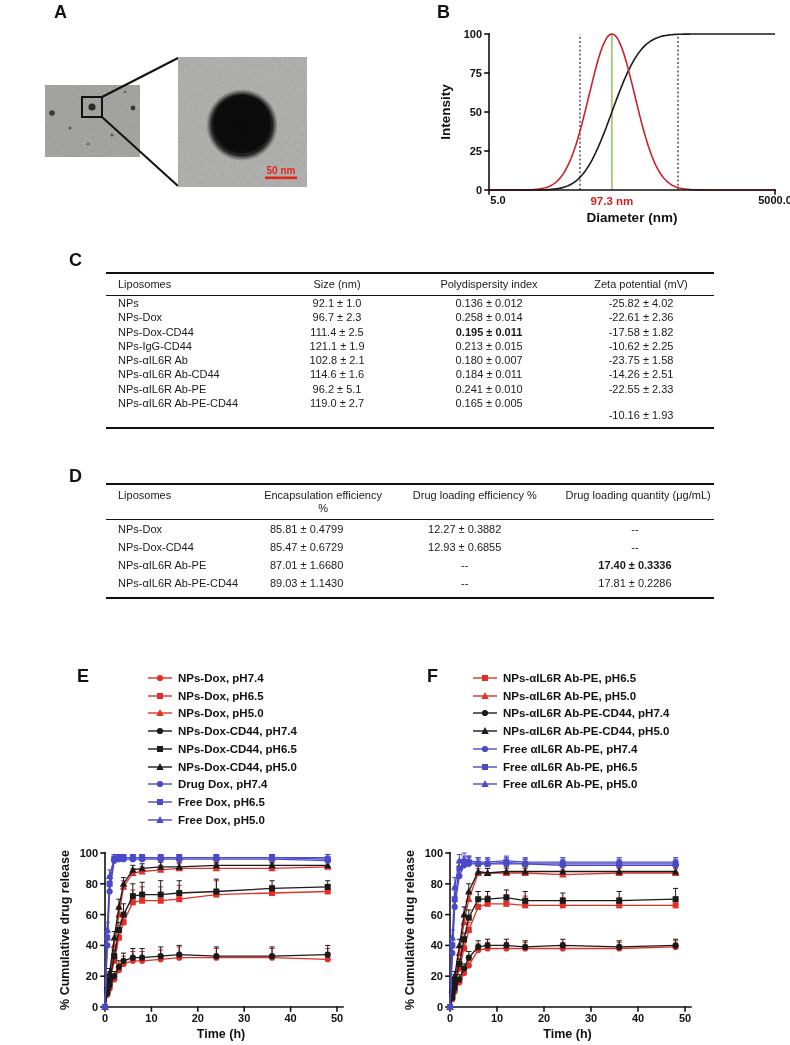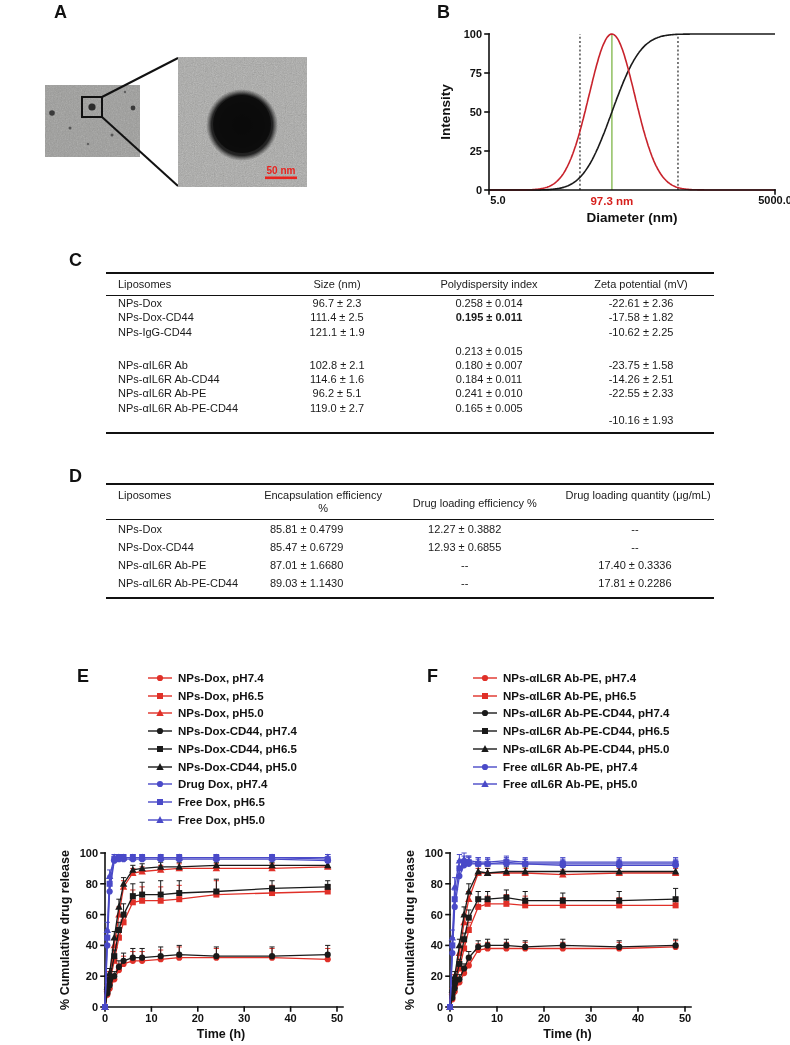--- a/index.html
+++ b/index.html
@@ -115,35 +115,41 @@
     </svg>
 
   <div id="tableC" class="dtable" style="left:106px;top:272px">
       <div class="trow thead">
         <div class="tcell name" style="width: 26%;">Liposomes</div>
         <div class="tcell num" style="width: 24%;">Size (nm)</div>
         <div class="tcell num" style="width: 26%;">Polydispersity index</div>
         <div class="tcell num" style="width: 24%;">Zeta potential (mV)</div>
       </div>
       <div class="trow">
+        <div class="tcell name" style="width: 26%;">NPs</div>
+        <div class="tcell num" style="width: 24%;">92.1 ± 1.0</div>
+        <div class="tcell num" style="width: 26%;">0.136 ± 0.012</div>
+        <div class="tcell num" style="width: 24%;">-25.82 ± 4.02</div>
+      </div>
+      <div class="trow">
         <div class="tcell name" style="width: 26%;">NPs-Dox</div>
         <div class="tcell num" style="width: 24%;">96.7 ± 2.3</div>
         <div class="tcell num" style="width: 26%;">0.258 ± 0.014</div>
         <div class="tcell num" style="width: 24%;">-22.61 ± 2.36</div>
       </div>
       <div class="trow">
         <div class="tcell name" style="width: 26%;">NPs-Dox-CD44</div>
         <div class="tcell num" style="width: 24%;">111.4 ± 2.5</div>
         <div class="tcell num" style="width: 26%; font-weight: bold;">0.195 ± 0.011</div>
         <div class="tcell num" style="width: 24%;">-17.58 ± 1.82</div>
       </div>
       <div class="trow">
         <div class="tcell name" style="width: 26%;">NPs-IgG-CD44</div>
         <div class="tcell num" style="width: 24%;">121.1 ± 1.9</div>
-        <div class="tcell num" style="width: 26%; margin-top: 19px;">0.213 ± 0.015</div>
+        <div class="tcell num" style="width: 26%;">0.213 ± 0.015</div>
         <div class="tcell num" style="width: 24%;">-10.62 ± 2.25</div>
       </div>
       <div class="trow">
         <div class="tcell name" style="width: 26%;">NPs-αIL6R Ab</div>
         <div class="tcell num" style="width: 24%;">102.8 ± 2.1</div>
         <div class="tcell num" style="width: 26%;">0.180 ± 0.007</div>
         <div class="tcell num" style="width: 24%;">-23.75 ± 1.58</div>
       </div>
       <div class="trow">
         <div class="tcell name" style="width: 26%;">NPs-αIL6R Ab-CD44</div>
@@ -162,40 +168,40 @@
         <div class="tcell num" style="width: 24%;">119.0 ± 2.7</div>
         <div class="tcell num" style="width: 26%;">0.165 ± 0.005</div>
         <div class="tcell num" style="width: 24%; margin-top: 12px;">-10.16 ± 1.93</div>
       </div>
     </div>
 
   <div id="tableD" class="dtable" style="left:106px;top:483px">
       <div class="trow thead">
         <div class="tcell name" style="width: 22%;">Liposomes</div>
         <div class="tcell num" style="width: 22%; margin-left: 24px;">Encapsulation efficiency %</div>
-        <div class="tcell num" style="width: 30%; margin-top: 8px;">Drug loading efficiency %</div>
+        <div class="tcell num" style="width: 30%;">Drug loading efficiency %</div>
         <div class="tcell num" style="width: 26%;">Drug loading quantity (μg/mL)</div>
       </div>
       <div class="trow">
         <div class="tcell name" style="width: 22%;">NPs-Dox</div>
         <div class="tcell num" style="width: 22%;">85.81 ± 0.4799</div>
         <div class="tcell num" style="width: 30%;">12.27 ± 0.3882</div>
         <div class="tcell num" style="width: 26%;">--</div>
       </div>
       <div class="trow">
         <div class="tcell name" style="width: 22%;">NPs-Dox-CD44</div>
         <div class="tcell num" style="width: 22%;">85.47 ± 0.6729</div>
         <div class="tcell num" style="width: 30%;">12.93 ± 0.6855</div>
         <div class="tcell num" style="width: 26%;">--</div>
       </div>
       <div class="trow">
         <div class="tcell name" style="width: 22%;">NPs-αIL6R Ab-PE</div>
         <div class="tcell num" style="width: 22%;">87.01 ± 1.6680</div>
         <div class="tcell num" style="width: 30%;">--</div>
-        <div class="tcell num" style="width: 26%;">17.40 ± 0.3336</div>
+        <div class="tcell num" style="width: 26%; font-weight: bold;">17.40 ± 0.3336</div>
       </div>
       <div class="trow">
         <div class="tcell name" style="width: 22%;">NPs-αIL6R Ab-PE-CD44</div>
         <div class="tcell num" style="width: 22%;">89.03 ± 1.1430</div>
         <div class="tcell num" style="width: 30%;">--</div>
         <div class="tcell num" style="width: 26%;">17.81 ± 0.2286</div>
       </div>
     </div>
 
   <div id="legendE" class="legend" style="left:148px;top:669px">
@@ -633,58 +639,58 @@
       <polygon points="124.24,10.620000000000005 120.53999999999999,17.520000000000003 127.94,17.520000000000003" fill="#4a4ac8"></polygon>
       <polygon points="161.36,10.620000000000005 157.66000000000003,17.520000000000003 165.06,17.520000000000003" fill="#4a4ac8"></polygon>
       <polygon points="217.04,10.620000000000005 213.34,17.520000000000003 220.73999999999998,17.520000000000003" fill="#4a4ac8"></polygon>
       <polygon points="272.72,10.620000000000005 269.02000000000004,17.520000000000003 276.42,17.520000000000003" fill="#4a4ac8"></polygon>
     </svg>
 
   <div id="legendF" class="legend" style="left:473px;top:669px">
       <div class="legend-item">
         <svg width="24" height="10">
           <line x1="0" y1="5" x2="24" y2="5" stroke="#e03028" stroke-width="1.4"></line>
-          <circle cx="12" cy="5" r="3.1" fill="#e03028"></circle>
-        </svg>
-        <span>NPs-αIL6R Ab-PE, pH7.4</span>
+          <rect x="9" y="2" width="6" height="6" fill="#e03028"></rect>
+        </svg>
+        <span>NPs-αIL6R Ab-PE, pH6.5</span>
       </div>
       <div class="legend-item">
         <svg width="24" height="10">
           <line x1="0" y1="5" x2="24" y2="5" stroke="#e03028" stroke-width="1.4"></line>
-          <rect x="9" y="2" width="6" height="6" fill="#e03028"></rect>
-        </svg>
-        <span>NPs-αIL6R Ab-PE, pH6.5</span>
+          <polygon points="12,1 8.3,7.9 15.7,7.9" fill="#e03028"></polygon>
+        </svg>
+        <span>NPs-αIL6R Ab-PE, pH5.0</span>
       </div>
       <div class="legend-item">
         <svg width="24" height="10">
           <line x1="0" y1="5" x2="24" y2="5" stroke="#1a1a1a" stroke-width="1.4"></line>
           <circle cx="12" cy="5" r="3.1" fill="#1a1a1a"></circle>
         </svg>
         <span>NPs-αIL6R Ab-PE-CD44, pH7.4</span>
       </div>
       <div class="legend-item">
         <svg width="24" height="10">
           <line x1="0" y1="5" x2="24" y2="5" stroke="#1a1a1a" stroke-width="1.4"></line>
-          <rect x="9" y="2" width="6" height="6" fill="#1a1a1a"></rect>
-        </svg>
-        <span>NPs-αIL6R Ab-PE-CD44, pH6.5</span>
-      </div>
-      <div class="legend-item">
-        <svg width="24" height="10">
-          <line x1="0" y1="5" x2="24" y2="5" stroke="#1a1a1a" stroke-width="1.4"></line>
           <polygon points="12,1 8.3,7.9 15.7,7.9" fill="#1a1a1a"></polygon>
         </svg>
         <span>NPs-αIL6R Ab-PE-CD44, pH5.0</span>
       </div>
       <div class="legend-item">
         <svg width="24" height="10">
           <line x1="0" y1="5" x2="24" y2="5" stroke="#4a4ac8" stroke-width="1.4"></line>
           <circle cx="12" cy="5" r="3.1" fill="#4a4ac8"></circle>
         </svg>
         <span>Free αIL6R Ab-PE, pH7.4</span>
+      </div>
+      <div class="legend-item">
+        <svg width="24" height="10">
+          <line x1="0" y1="5" x2="24" y2="5" stroke="#4a4ac8" stroke-width="1.4"></line>
+          <rect x="9" y="2" width="6" height="6" fill="#4a4ac8"></rect>
+        </svg>
+        <span>Free αIL6R Ab-PE, pH6.5</span>
       </div>
       <div class="legend-item">
         <svg width="24" height="10">
           <line x1="0" y1="5" x2="24" y2="5" stroke="#4a4ac8" stroke-width="1.4"></line>
           <polygon points="12,1 8.3,7.9 15.7,7.9" fill="#4a4ac8"></polygon>
         </svg>
         <span>Free αIL6R Ab-PE, pH5.0</span>
       </div>
     </div>
   <svg id="chartF" class="abs" style="left:400px;top:843px" width="300" height="200">

